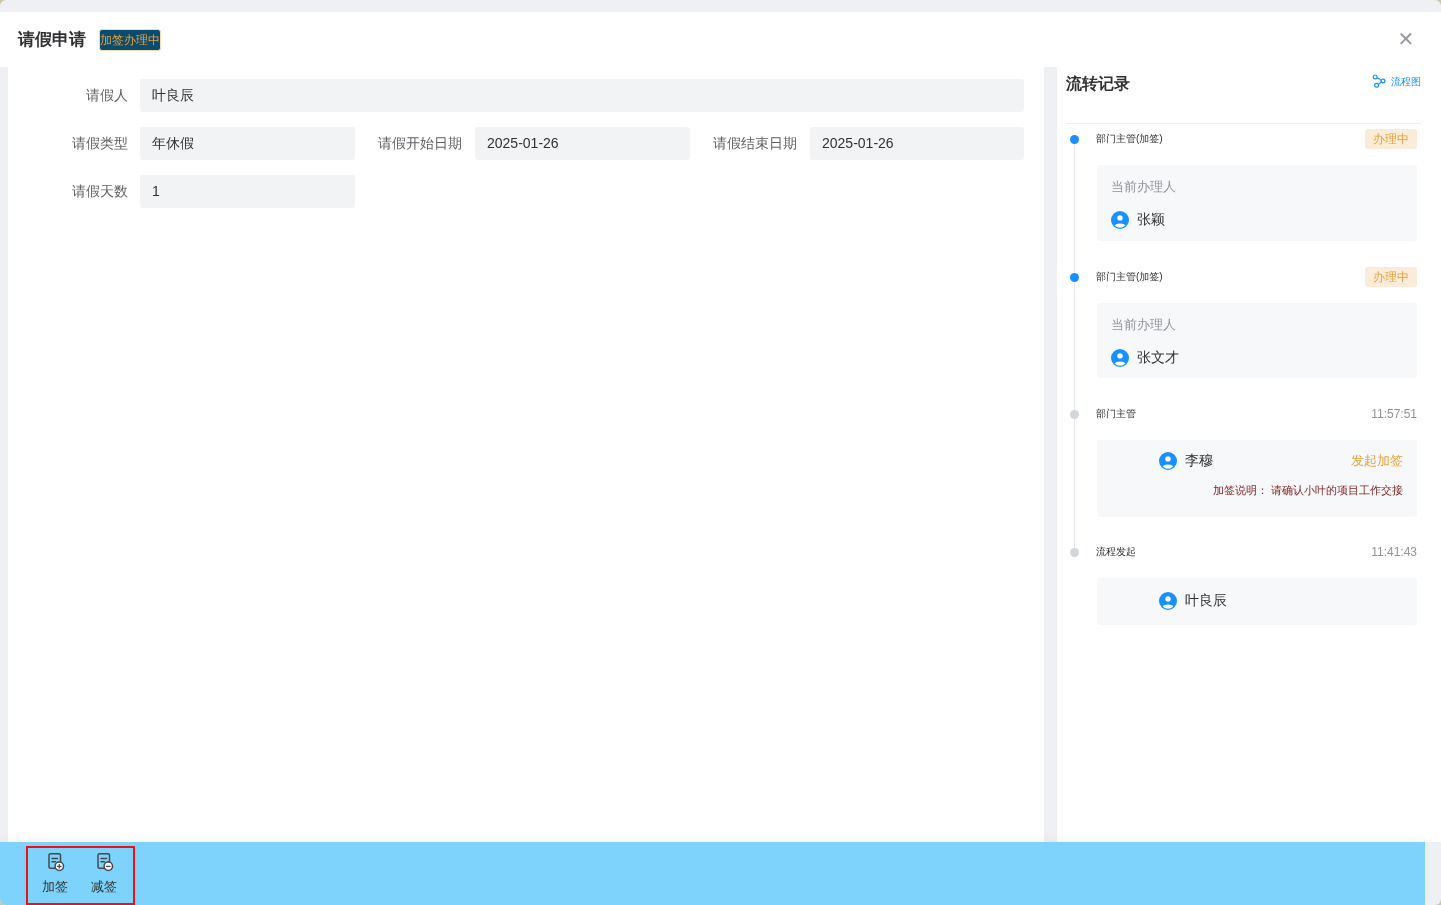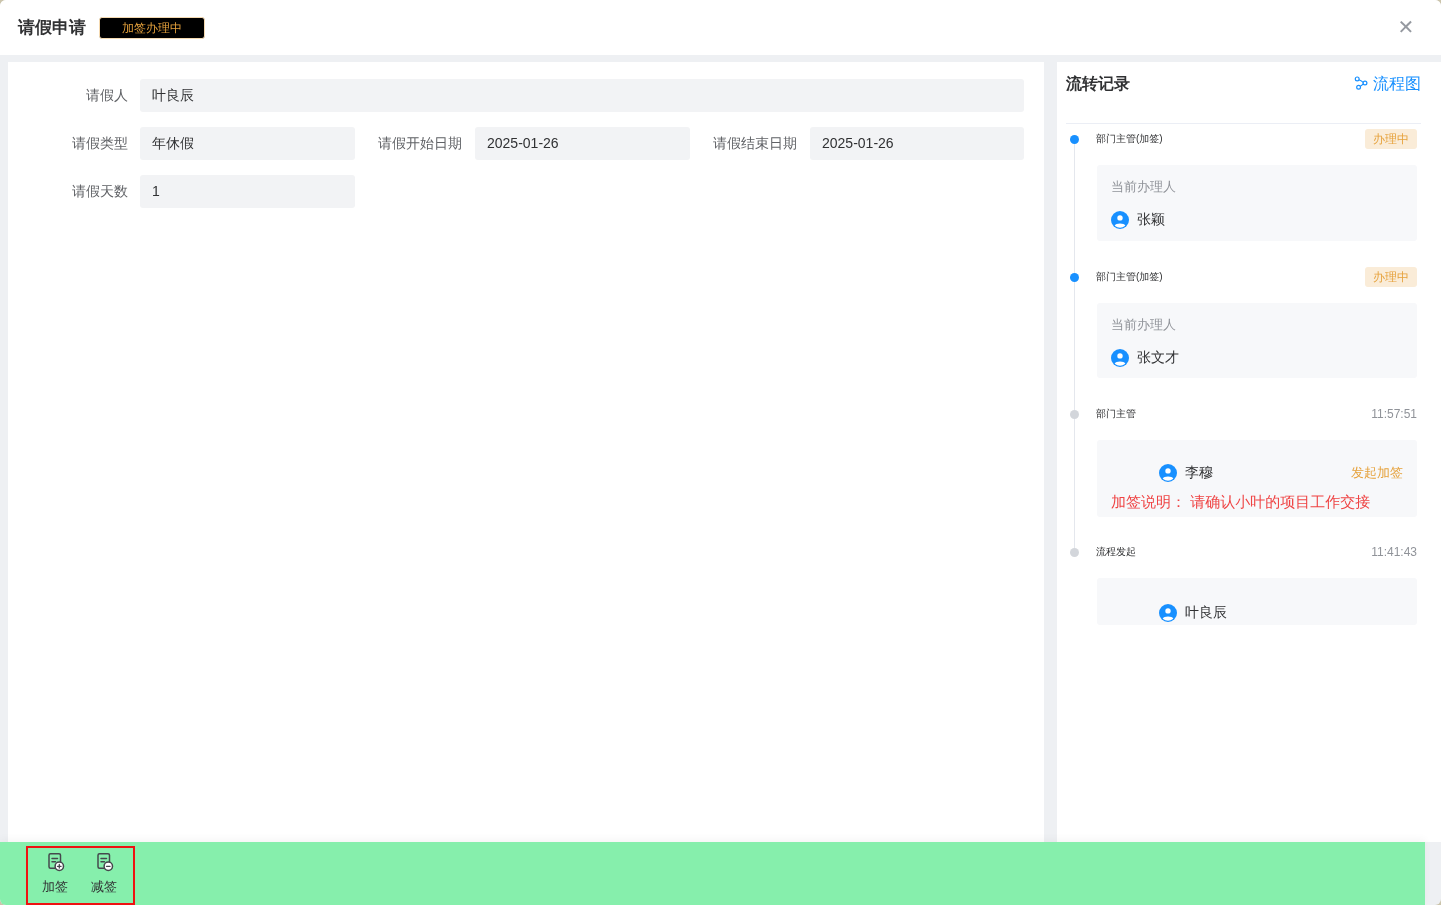--- a/index.html
+++ b/index.html
@@ -8,25 +8,25 @@
     background:#cbc4ab;
     font-family:"Liberation Sans","DejaVu Sans",sans-serif;
     color:#303133;
     -webkit-font-smoothing:antialiased;
   }
   .modal{
     position:absolute;left:0;top:0;width:1441px;height:905px;
     background:#eef0f3;border-radius:6px;overflow:hidden;
   }
   
-  .hd{position:absolute;left:0;top:0;right:0;height:55px;background:#fff;}
+  .hd{position:absolute;left:0;top:12px;right:0;height:55px;background:#fff;}
   .hd-title{position:absolute;left:18px;top:0;height:55px;line-height:55px;font-size:17px;font-weight:bold;color:#303133;}
   .hd-badge{
     position:absolute;left:99px;top:17px;height:20px;line-height:20px;
-    padding:0 22px;font-size:12px;color:#e6a23c;background:#000000;
+    padding:0 0;font-size:12px;color:#e6a23c;background:#0c4a6e;
     border:1px solid #f5dab1;border-radius:3px;
   }
   .hd-close{position:absolute;right:22px;top:14px;width:26px;height:26px;line-height:26px;text-align:center;font-size:20px;color:#9599a0;cursor:pointer;background:none;border:none;padding:0;}
   
   .lp{position:absolute;left:8px;top:62px;width:1036px;height:780px;background:#fff;}
   .f-label{position:absolute;height:33px;line-height:33px;font-size:14px;color:#606266;text-align:right;}
   .f-field{
     position:absolute;height:33px;line-height:33px;background:#f2f3f5;border-radius:3px;
     font-size:14px;color:#303133;padding:0 12px;box-sizing:border-box;
   }
@@ -37,41 +37,41 @@
   .lbl-days{left:0;width:120px;top:113px;}
   .fld-person{left:132px;top:17px;width:884px;}
   .fld-type{left:132px;top:65px;width:215px;}
   .fld-start{left:467px;top:65px;width:215px;}
   .fld-end{left:802px;top:65px;width:214px;}
   .fld-days{left:132px;top:113px;width:215px;}
   
   .rp{position:absolute;left:1057px;top:62px;right:0;height:780px;background:#fff;}
   .rp-header{position:absolute;left:9px;right:20px;top:12px;height:49px;border-bottom:1px solid #ebeef5;display:flex;align-items:flex-start;justify-content:space-between;}
   .rp-title{font-size:16px;font-weight:bold;color:#303133;}
-  .rp-flow{display:flex;align-items:center;gap:5px;color:#1890ff;font-size:16px;cursor:pointer;background:none;border:none;padding:0;font-family:inherit;}
+  .rp-flow{display:flex;align-items:center;gap:5px;color:#1890ff;font-size:10px;cursor:pointer;background:none;border:none;padding:0;font-family:inherit;}
   .tl-line{position:absolute;left:17px;top:77px;width:1px;height:413px;background:#e4e7ed;}
   .tl-dot{position:absolute;width:9px;height:9px;border-radius:50%;left:13px;}
   .dot-blue{background:#1890ff;}
   .dot-gray{background:#d3d6db;}
   .tl-title{position:absolute;left:39px;font-size:10px;font-weight:500;color:#303133;line-height:20px;}
   .tl-badge{
     position:absolute;right:24px;height:20px;line-height:20px;padding:0 8px;
     font-size:12px;color:#e6a23c;background:#faecd8;border-radius:3px;
   }
   .tl-time{position:absolute;right:24px;font-size:12px;color:#909399;line-height:20px;}
   .tl-card{position:absolute;left:40px;width:320px;background:#f7f8fa;border-radius:3px;box-sizing:border-box;padding:12px 14px;}
   .muted{font-size:13px;color:#909399;line-height:19px;}
   .person-row{display:flex;align-items:center;gap:8px;margin-top:15px;}
-  .person-row.first{margin-top:12px;padding-left:48px;}
+  .person-row.first{margin-top:0;padding-left:48px;}
   .person-name{font-size:14px;color:#303133;}
   .action-link{margin-left:auto;font-size:13px;color:#e6a23c;cursor:pointer;background:none;border:none;padding:0;font-family:inherit;}
-  .note{margin-top:11px;font-size:15px;color:#ef4444;line-height:18px;}
+  .note{margin-top:11px;font-size:11px;color:#7f1d1d;line-height:18px;text-align:right;}
   .avatar{width:18px;height:18px;flex:0 0 18px;display:inline-block;}
   
-  .ft{position:absolute;left:0;right:16px;bottom:0;height:63px;background:#86efac;box-shadow:0 -3px 8px rgba(0,0,0,0.04);}
+  .ft{position:absolute;left:0;right:16px;bottom:0;height:63px;background:#7dd3fc;box-shadow:0 -3px 8px rgba(0,0,0,0.04);}
   .ft-btn{position:absolute;top:9px;width:40px;background:none;border:none;padding:0;cursor:pointer;text-align:center;font-family:inherit;}
   .ft-btn .ic{display:block;margin:0 auto;}
   .ft-btn .lab{display:block;margin-top:3px;font-size:13px;color:#303133;line-height:16px;}
   .btn-add{left:35px;}
   .btn-minus{left:84px;}
   .annot{position:absolute;left:26px;top:846px;width:105px;height:55px;border:2px solid #ee1111;z-index:20;pointer-events:none;}
 </style>
 </head>
 <body>
 

